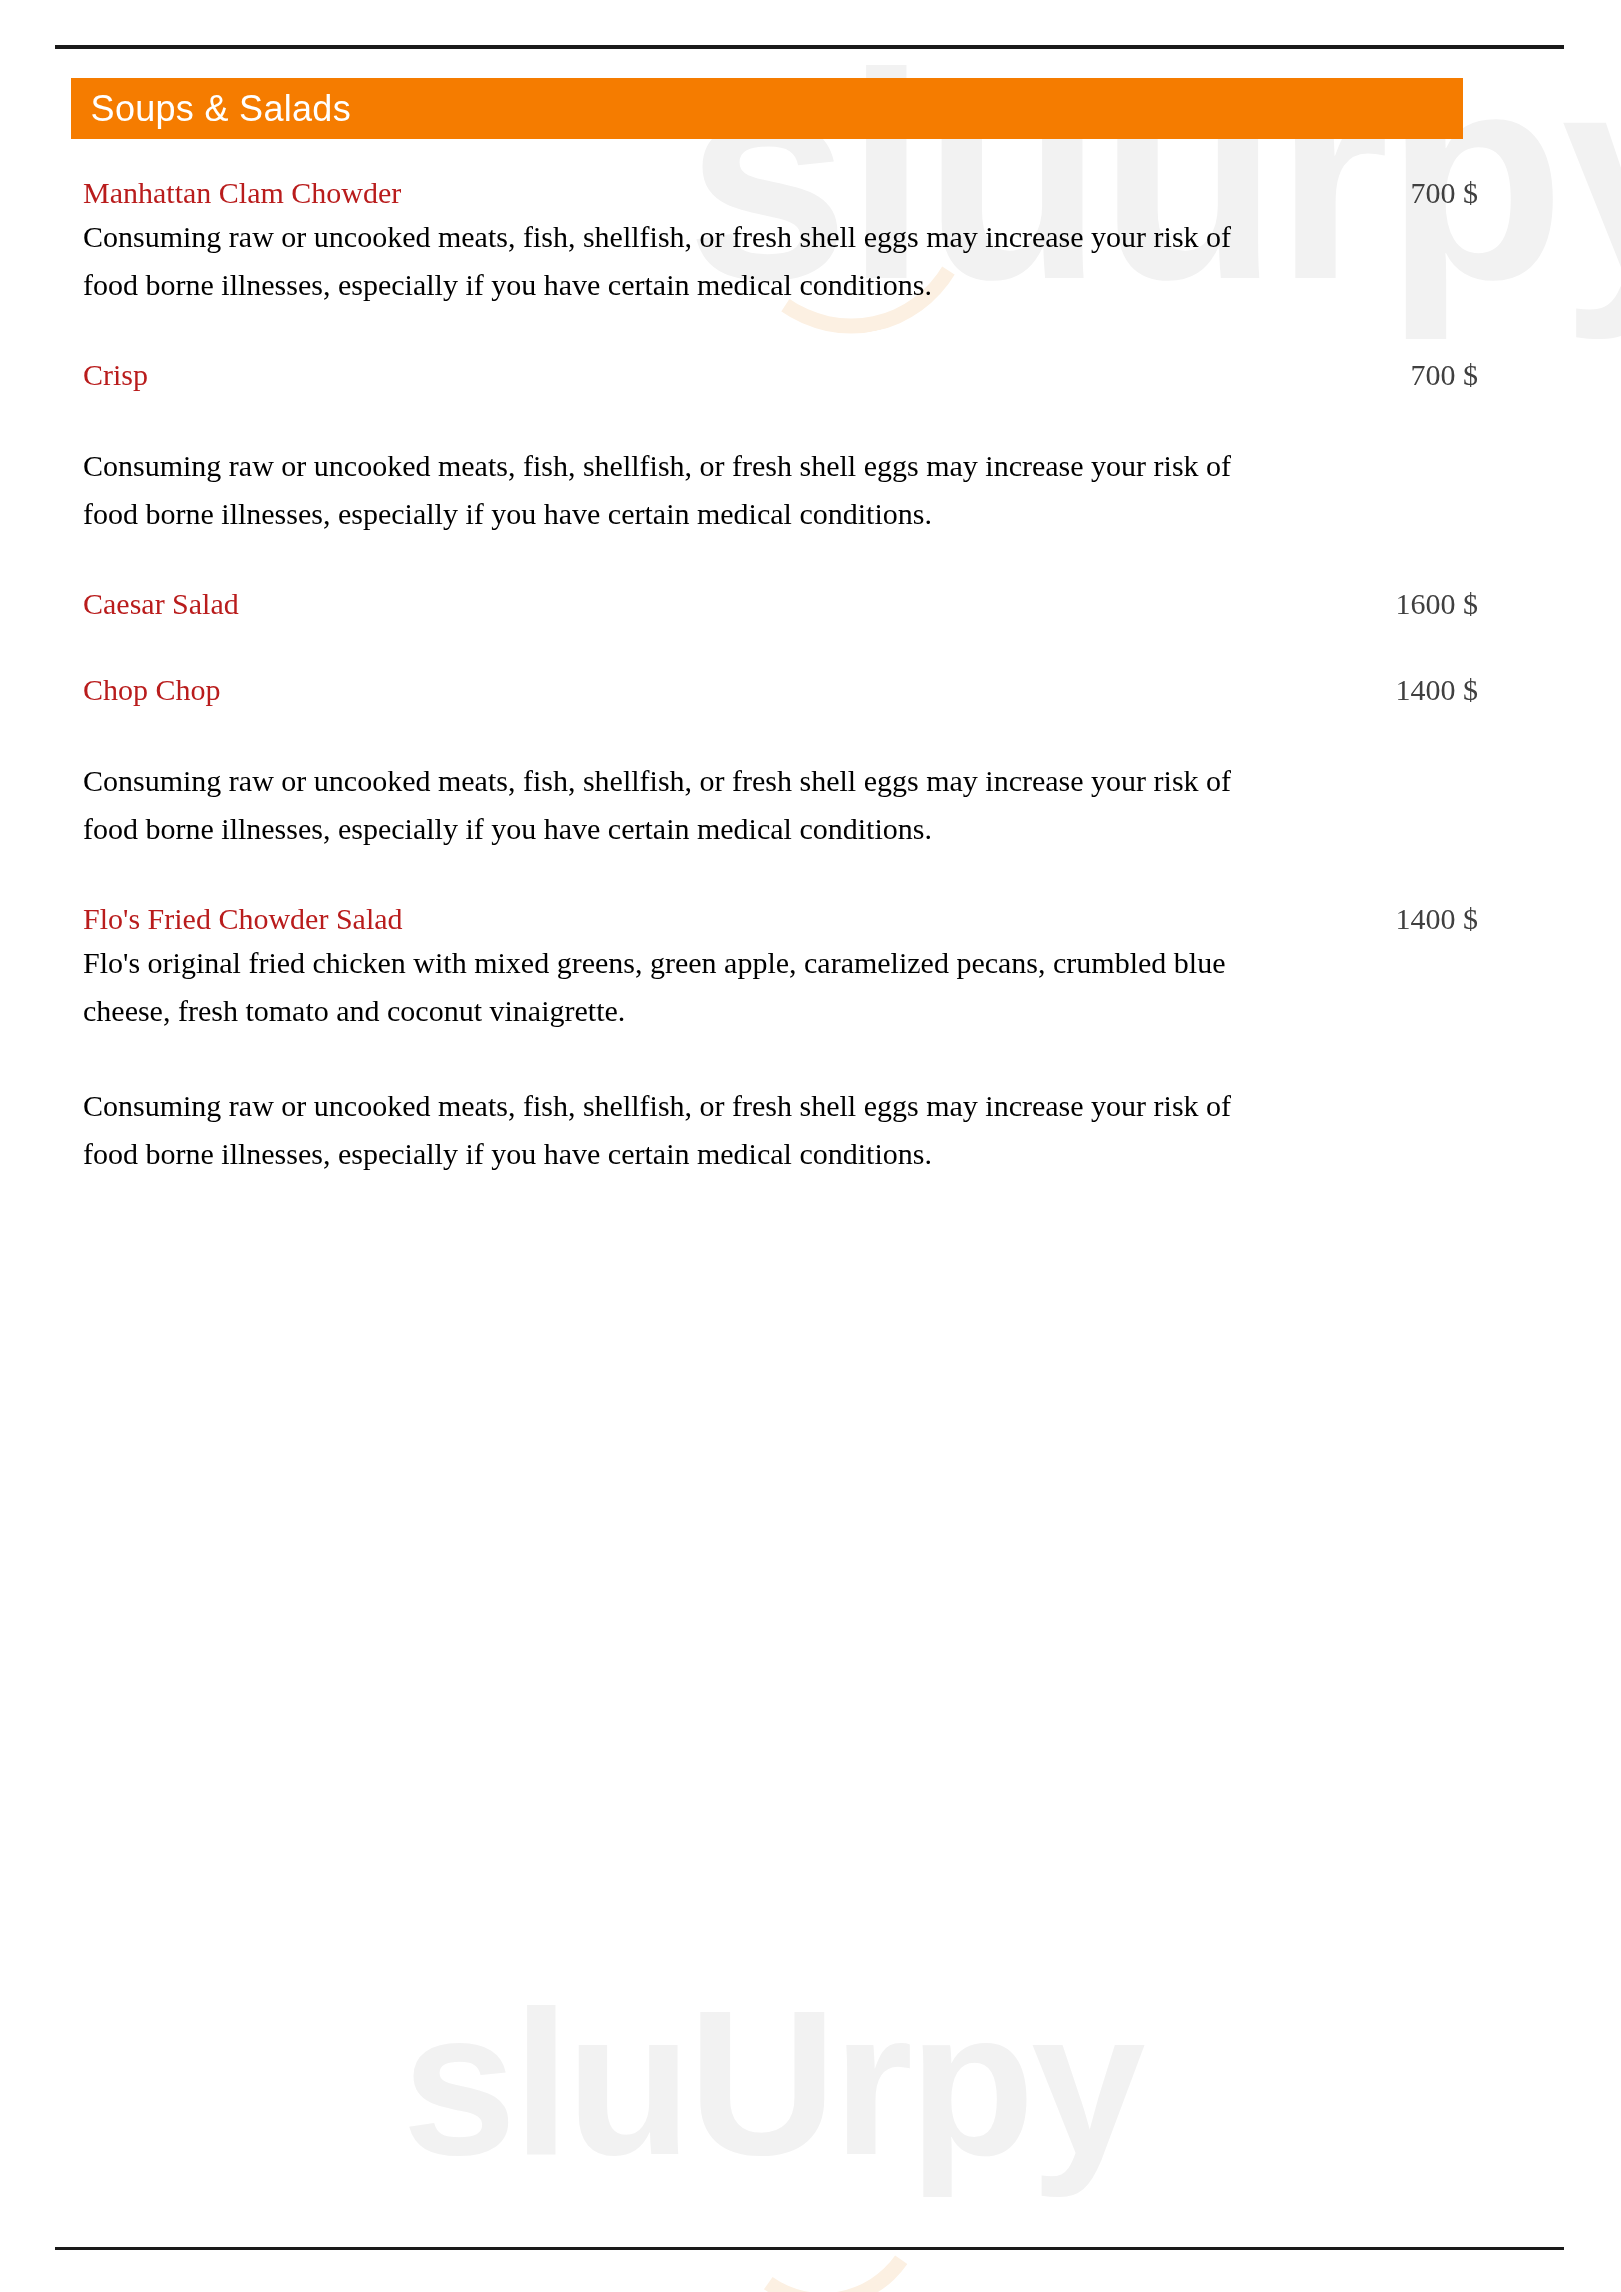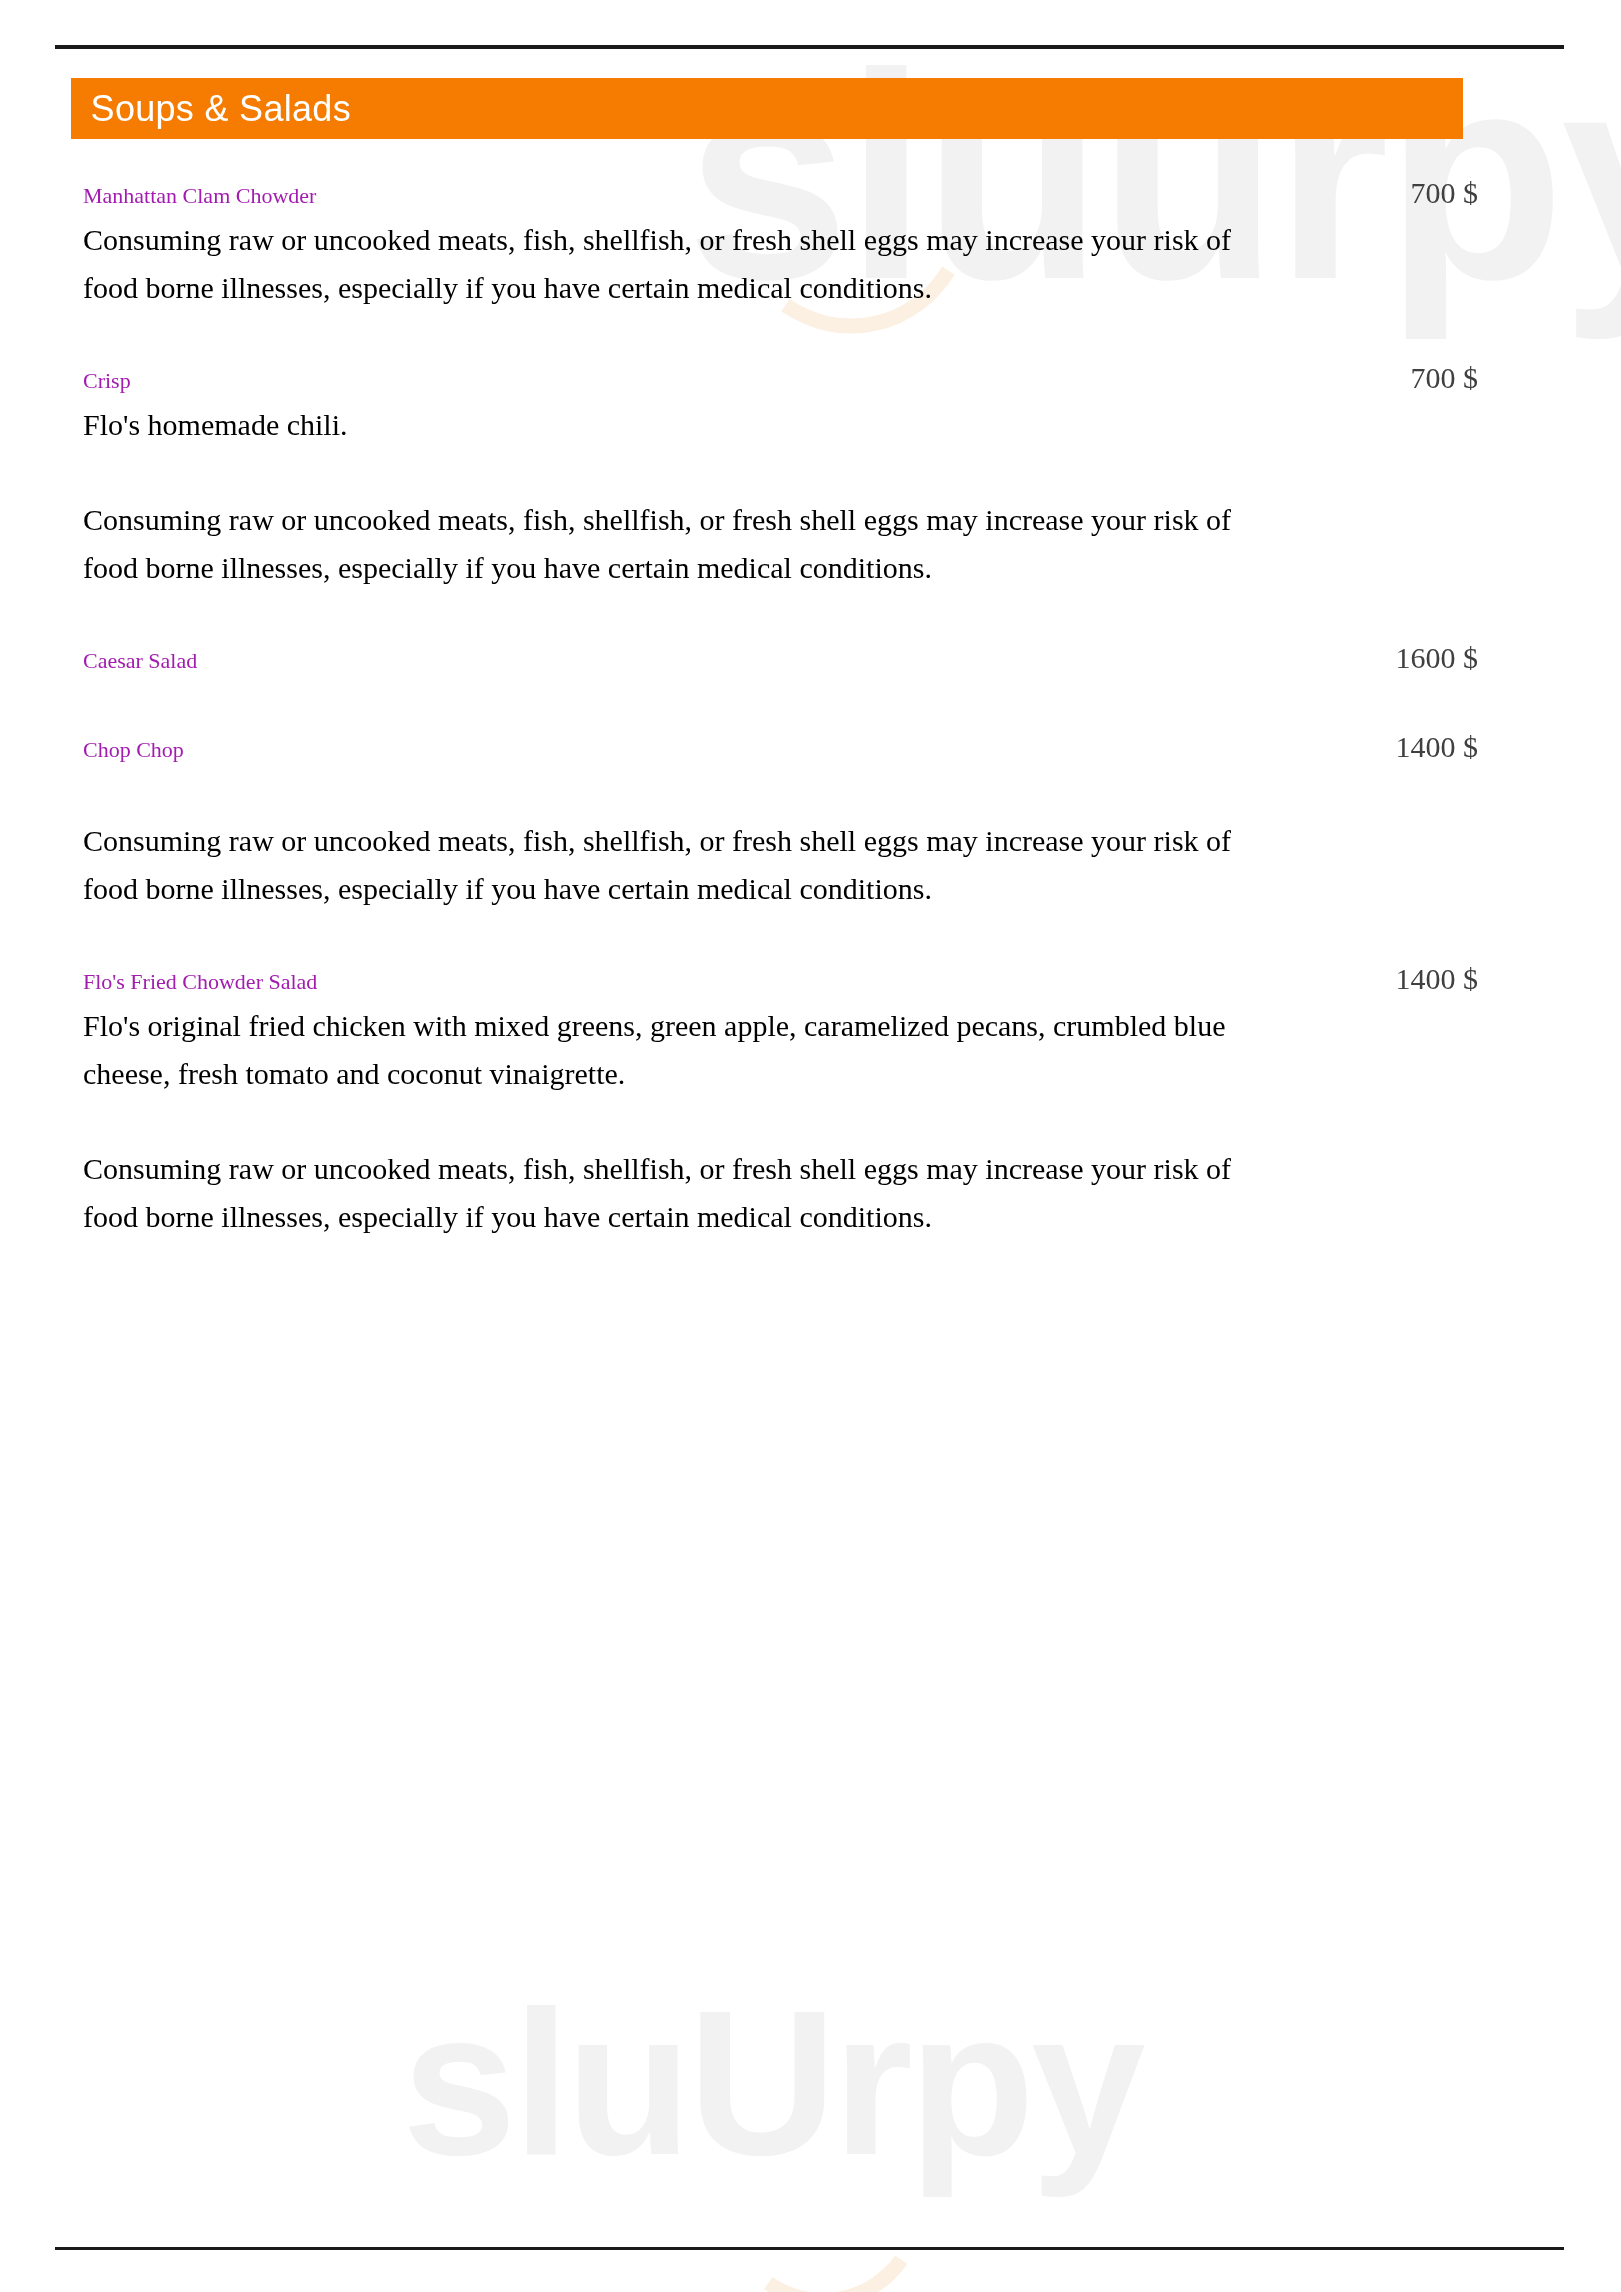--- a/index.html
+++ b/index.html
@@ -129,23 +129,23 @@
     margin-bottom: 45px;
   }
 
   .item-head {
     display: flex;
     justify-content: space-between;
     align-items: baseline;
   }
 
   .item-name {
-    font-size: 22px;
+    font-size: 30px;
     line-height: 41px;
-    color: #a21caf;
+    color: #b91c1c;
   }
 
   .item-price {
     font-size: 30px;
     line-height: 41px;
     color: #404040;
     white-space: nowrap;
     padding-right: 6.9px;
   }
 
@@ -190,21 +190,20 @@
           <div class="item-price">700 $</div>
         </div>
         <div class="item-desc">Consuming raw or uncooked meats, fish, shellfish, or fresh shell eggs may increase your risk of food borne illnesses, especially if you have certain medical conditions.</div>
       </div>
 
       <div class="item">
         <div class="item-head">
           <div class="item-name">Crisp</div>
           <div class="item-price">700 $</div>
         </div>
-        <div class="item-desc">Flo's homemade chili.</div>
         <div class="item-note">Consuming raw or uncooked meats, fish, shellfish, or fresh shell eggs may increase your risk of food borne illnesses, especially if you have certain medical conditions.</div>
       </div>
 
       <div class="item">
         <div class="item-head">
           <div class="item-name">Caesar Salad</div>
           <div class="item-price">1600 $</div>
         </div>
       </div>
 

